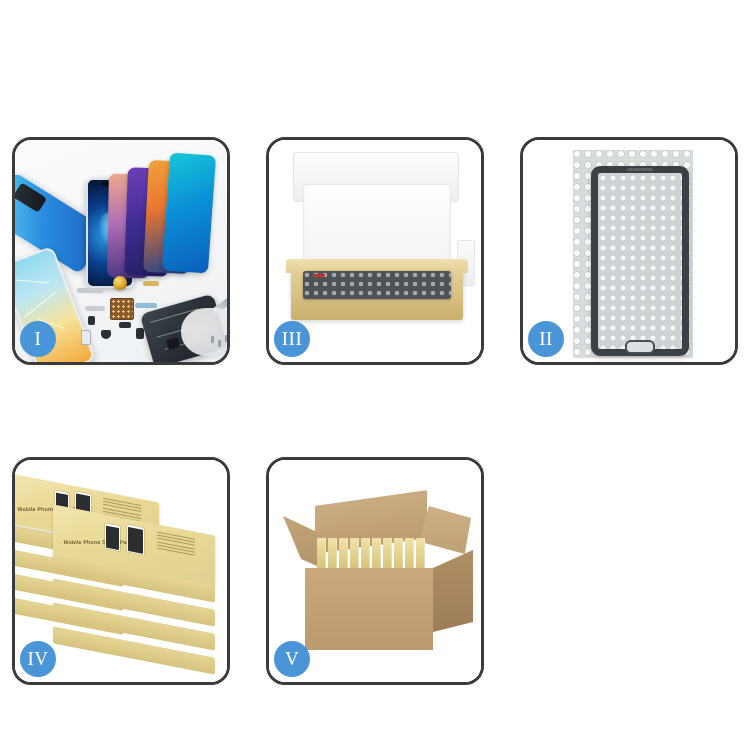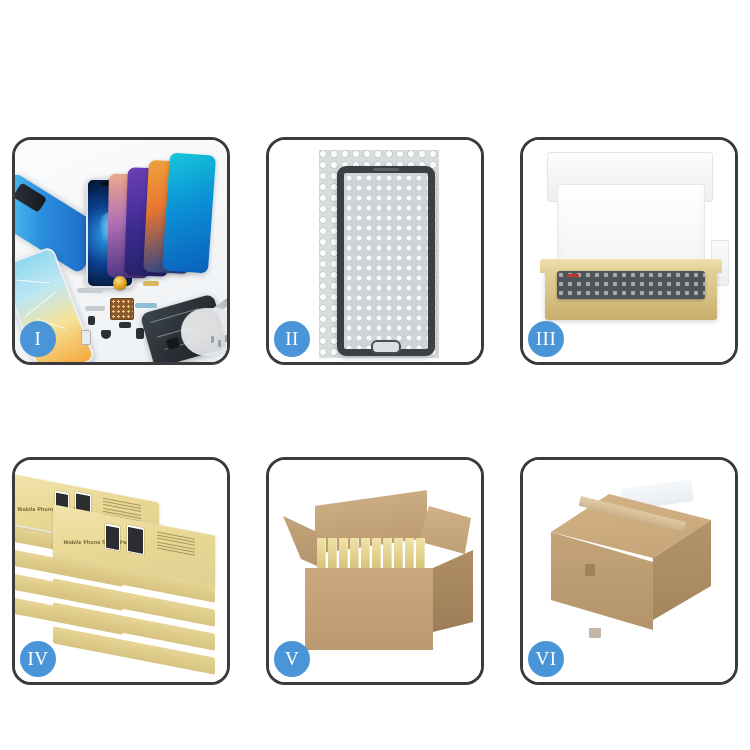--- a/index.html
+++ b/index.html
@@ -289,44 +289,44 @@
         <div class="hand"></div>
         <div class="part screw" style="left:196px;top:196px;"></div>
         <div class="part screw" style="left:203px;top:200px;"></div>
         <div class="part screw" style="left:210px;top:195px;"></div>
       </div>
       <div class="badge">I</div>
     </div>
 
     <div class="panel">
       <div class="stage">
-        <div class="p2bg"></div>
-        <div class="wrapbg">
-          <div class="screenblk">
-            <span class="earpiece"></span>
-            <span class="homebtn"></span>
-          </div>
-        </div>
-      </div>
-      <div class="badge">II</div>
-    </div>
-
-    <div class="panel">
-      <div class="stage">
         <div class="p3bg"></div>
         <div class="lidback"></div>
         <div class="foam"></div>
         <div class="sideflap"></div>
         <div class="krafttray">
           <div class="trayitem">
             <span class="rlabel"></span>
           </div>
         </div>
       </div>
       <div class="badge">III</div>
+    </div>
+
+    <div class="panel">
+      <div class="stage">
+        <div class="p2bg"></div>
+        <div class="wrapbg">
+          <div class="screenblk">
+            <span class="earpiece"></span>
+            <span class="homebtn"></span>
+          </div>
+        </div>
+      </div>
+      <div class="badge">II</div>
     </div>
 
     <div class="panel">
       <div class="stage">
         <div class="p4bg"></div>
 
         <div class="ybox yside" style="left:-4px;top:76px;width:112px;height:16px;transform:skewY(11deg);"></div>
         <div class="ybox yside" style="left:-4px;top:100px;width:112px;height:16px;transform:skewY(11deg);"></div>
         <div class="ybox yside" style="left:-4px;top:124px;width:112px;height:16px;transform:skewY(11deg);"></div>
         <div class="ybox yside" style="left:-4px;top:148px;width:112px;height:16px;transform:skewY(11deg);"></div>
@@ -392,28 +392,15 @@
           <span class="bar" style="left:99px;"></span>
         </div>
         <div class="flapleft"></div>
         <div class="cartontoprim"></div>
         <div class="cartonfront"></div>
         <div class="cartonright"></div>
       </div>
       <div class="badge">V</div>
     </div>
 
-    <div class="panel">
-      <div class="stage">
-        <div class="p6bg"></div>
-        <div class="sealer"></div>
-        <div class="s-top"></div>
-        <div class="tape"></div>
-        <div class="s-front"></div>
-        <div class="s-right"></div>
-        <div class="notchtab" style="left:62px;top:104px;width:10px;height:12px;"></div>
-        <div class="notchtab" style="left:66px;top:168px;width:12px;height:10px;"></div>
-      </div>
-      <div class="badge">VI</div>
-    </div>
 
   </div>
 </div>
 
 </body></html>

